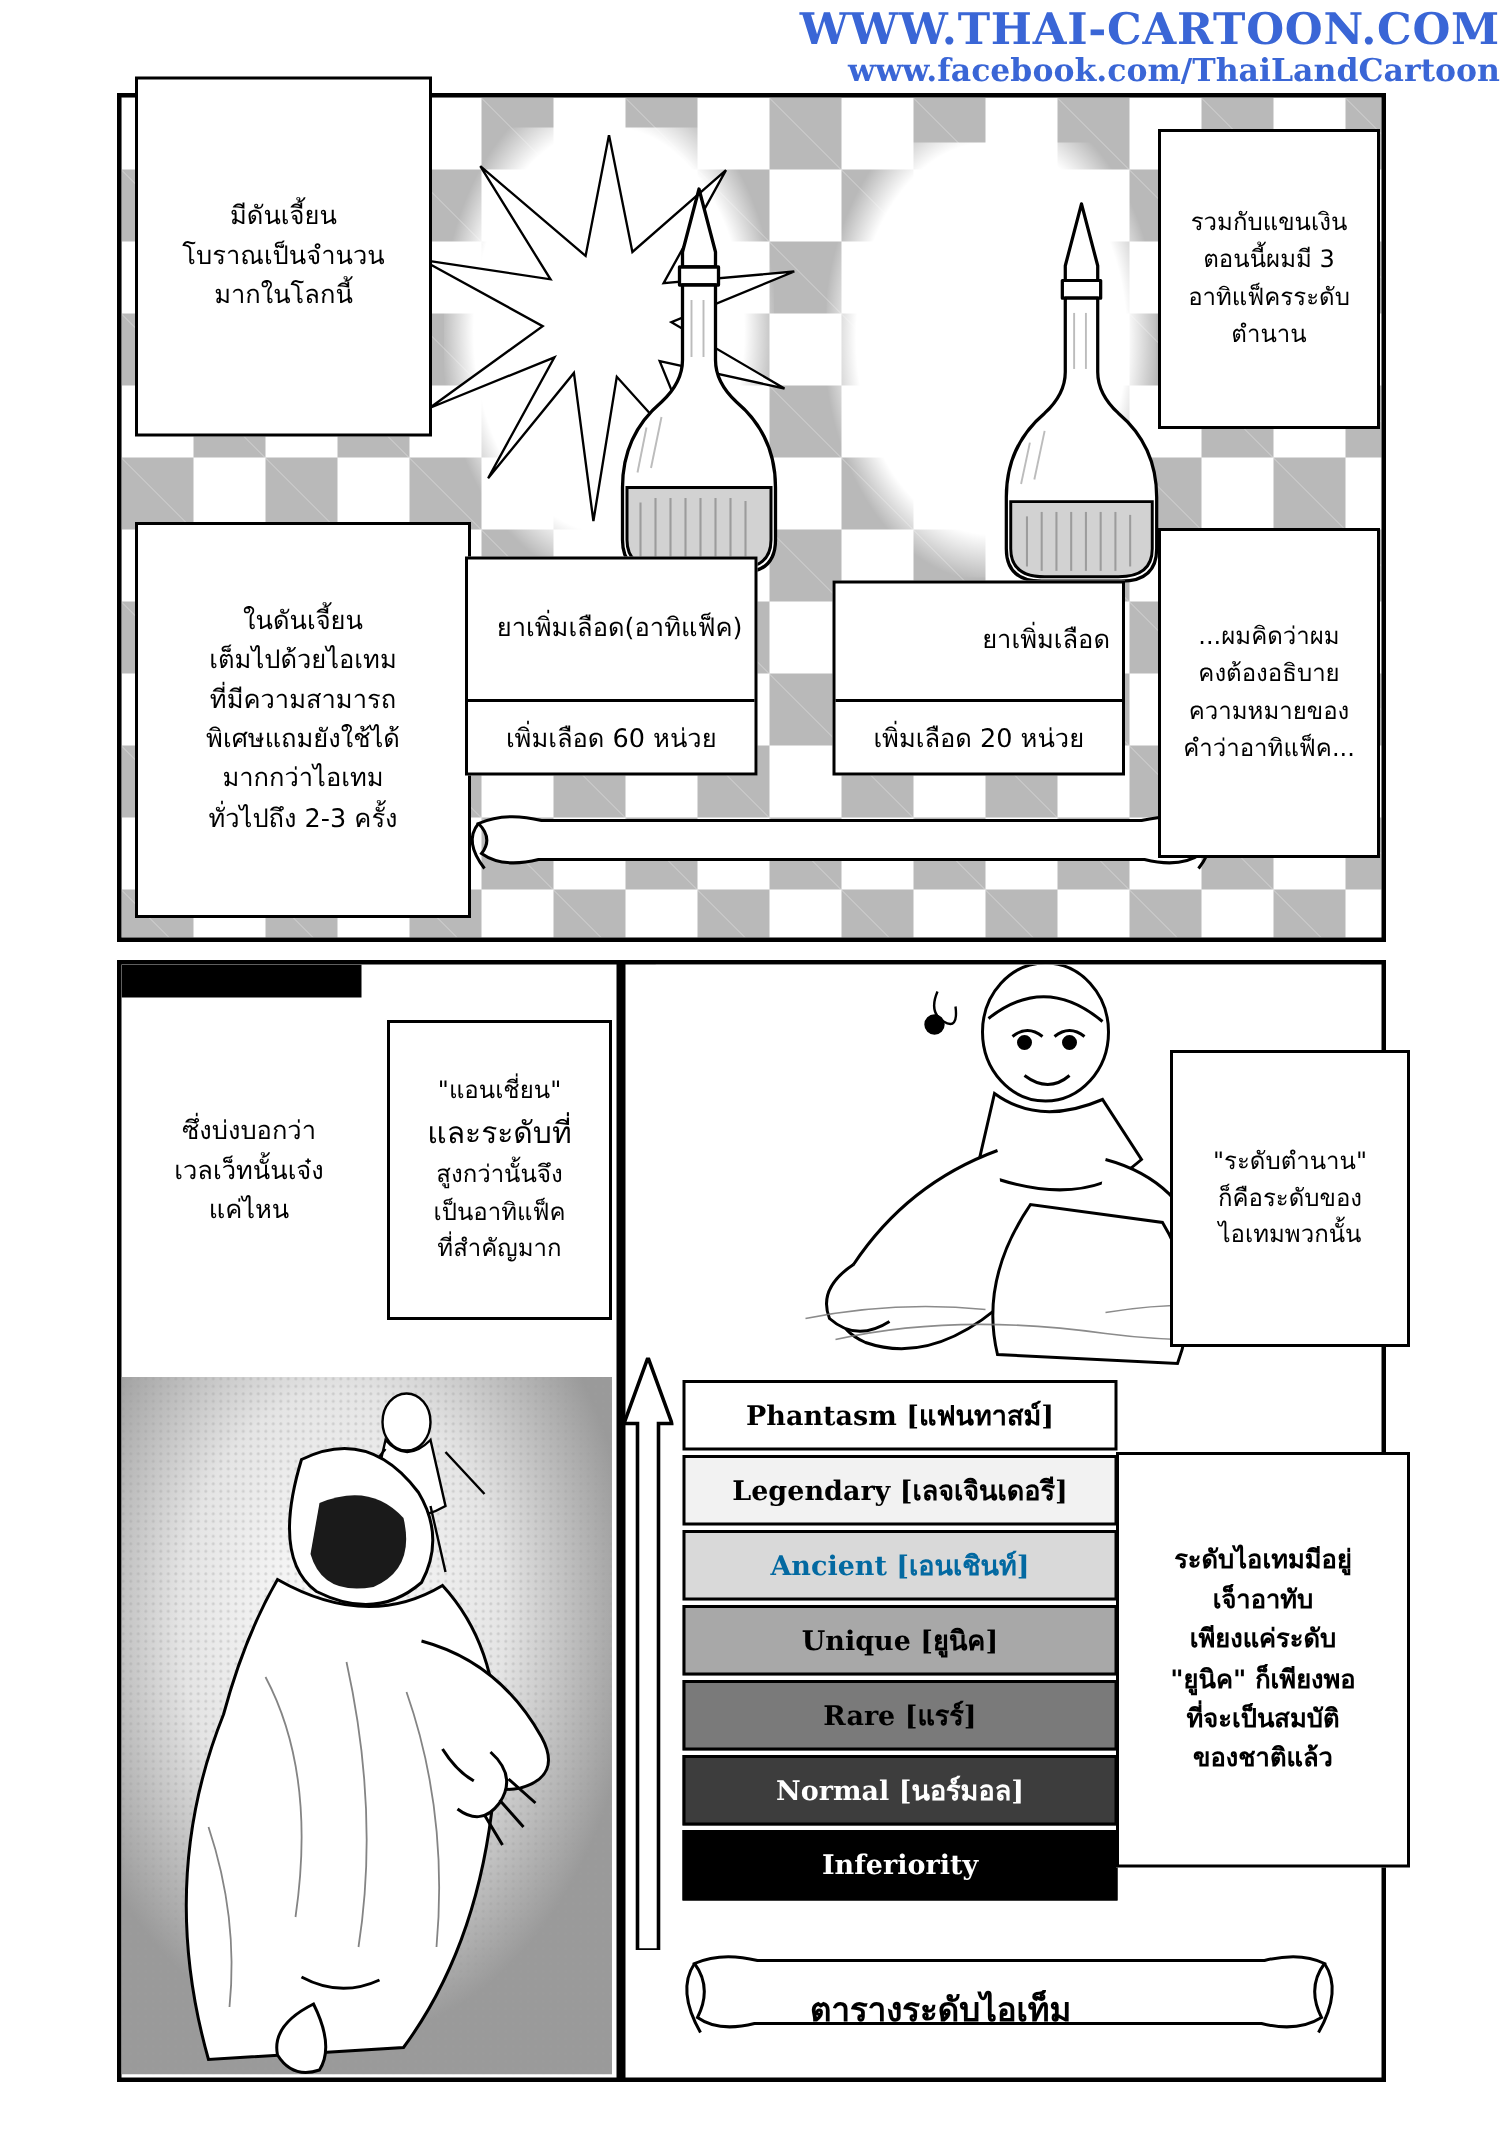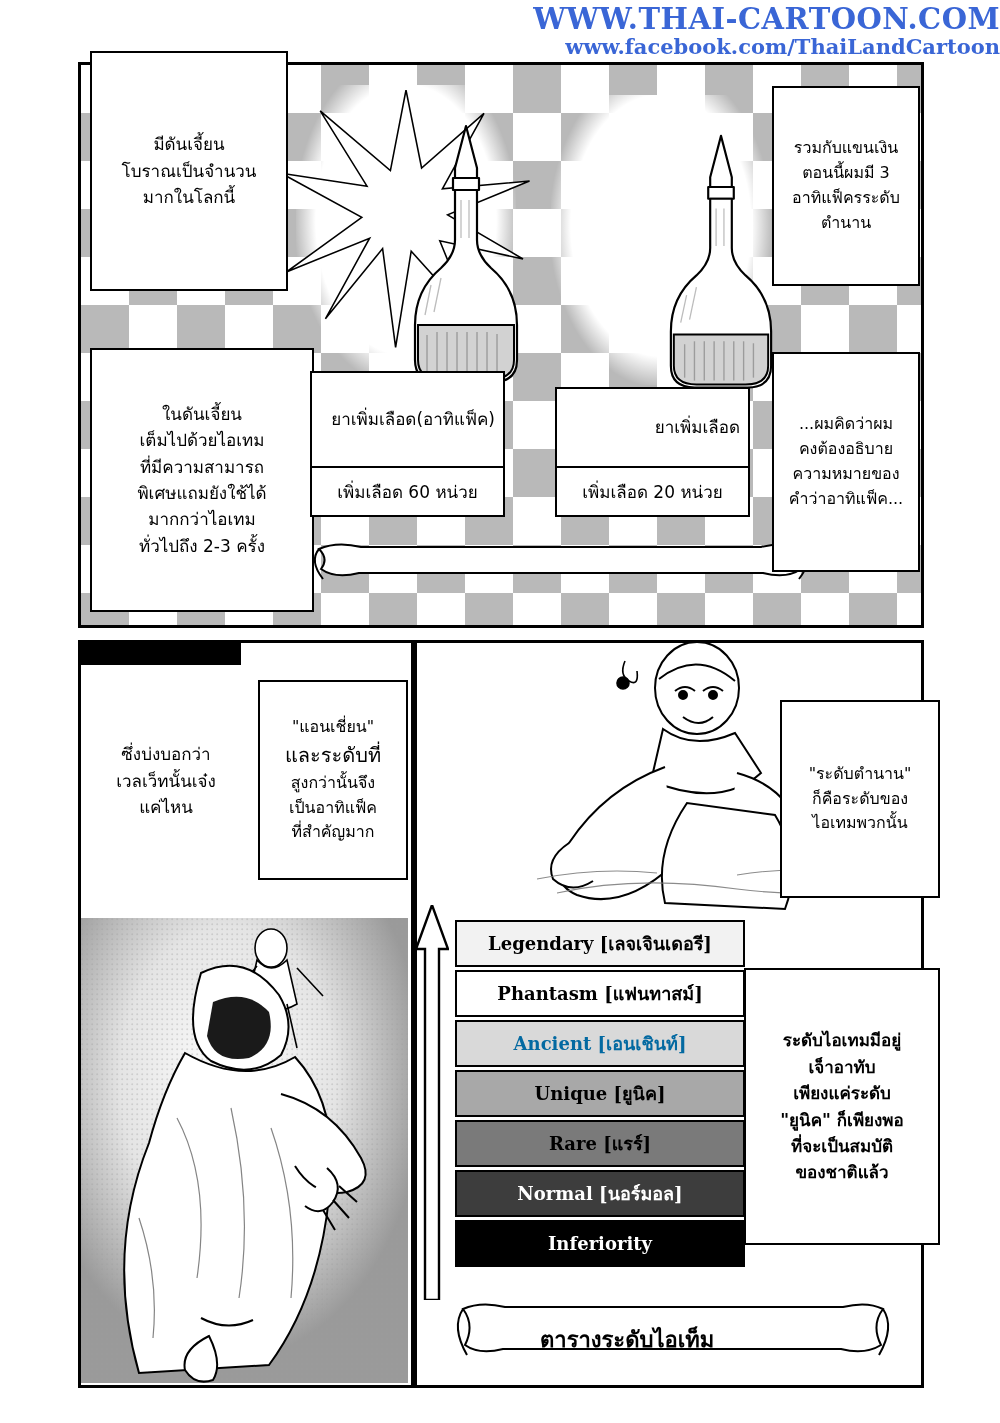--- a/index.html
+++ b/index.html
@@ -251,25 +251,25 @@
       <path d="M16 16 Q4 34 20 62" fill="none" stroke="#000" stroke-width="2"></path>
       <path d="M436 16 Q448 34 432 62" fill="none" stroke="#000" stroke-width="2"></path>
     </svg>
   </div>
 
   <svg class="arrow" viewBox="0 0 34 395">
     <path d="M17 0 L33 44 L24 44 L24 395 L10 395 L10 44 L1 44 Z" fill="#ffffff" stroke="#000" stroke-width="2.4"></path>
   </svg>
 
   <div class="ranks">
+    <div class="rank" style="background:#ffffff;color:#000;">
+      <span>Phantasm [แฟนทาสม์]</span>
+    </div>
     <div class="rank" style="background:#f2f2f2;color:#000;">
       <span>Legendary [เลจเจินเดอรี]</span>
-    </div>
-    <div class="rank" style="background:#ffffff;color:#000;">
-      <span>Phantasm [แฟนทาสม์]</span>
     </div>
     <div class="rank" style="background:#d9d9d9;color:#0369a1;">
       <span>Ancient [เอนเชินท์]</span>
     </div>
     <div class="rank" style="background:#a8a8a8;color:#000;justify-content:center;">
       <span>Unique [ยูนิค]</span>
     </div>
     <div class="rank" style="background:#7a7a7a;color:#000;">
       <span>Rare [แรร์]</span>
     </div>

